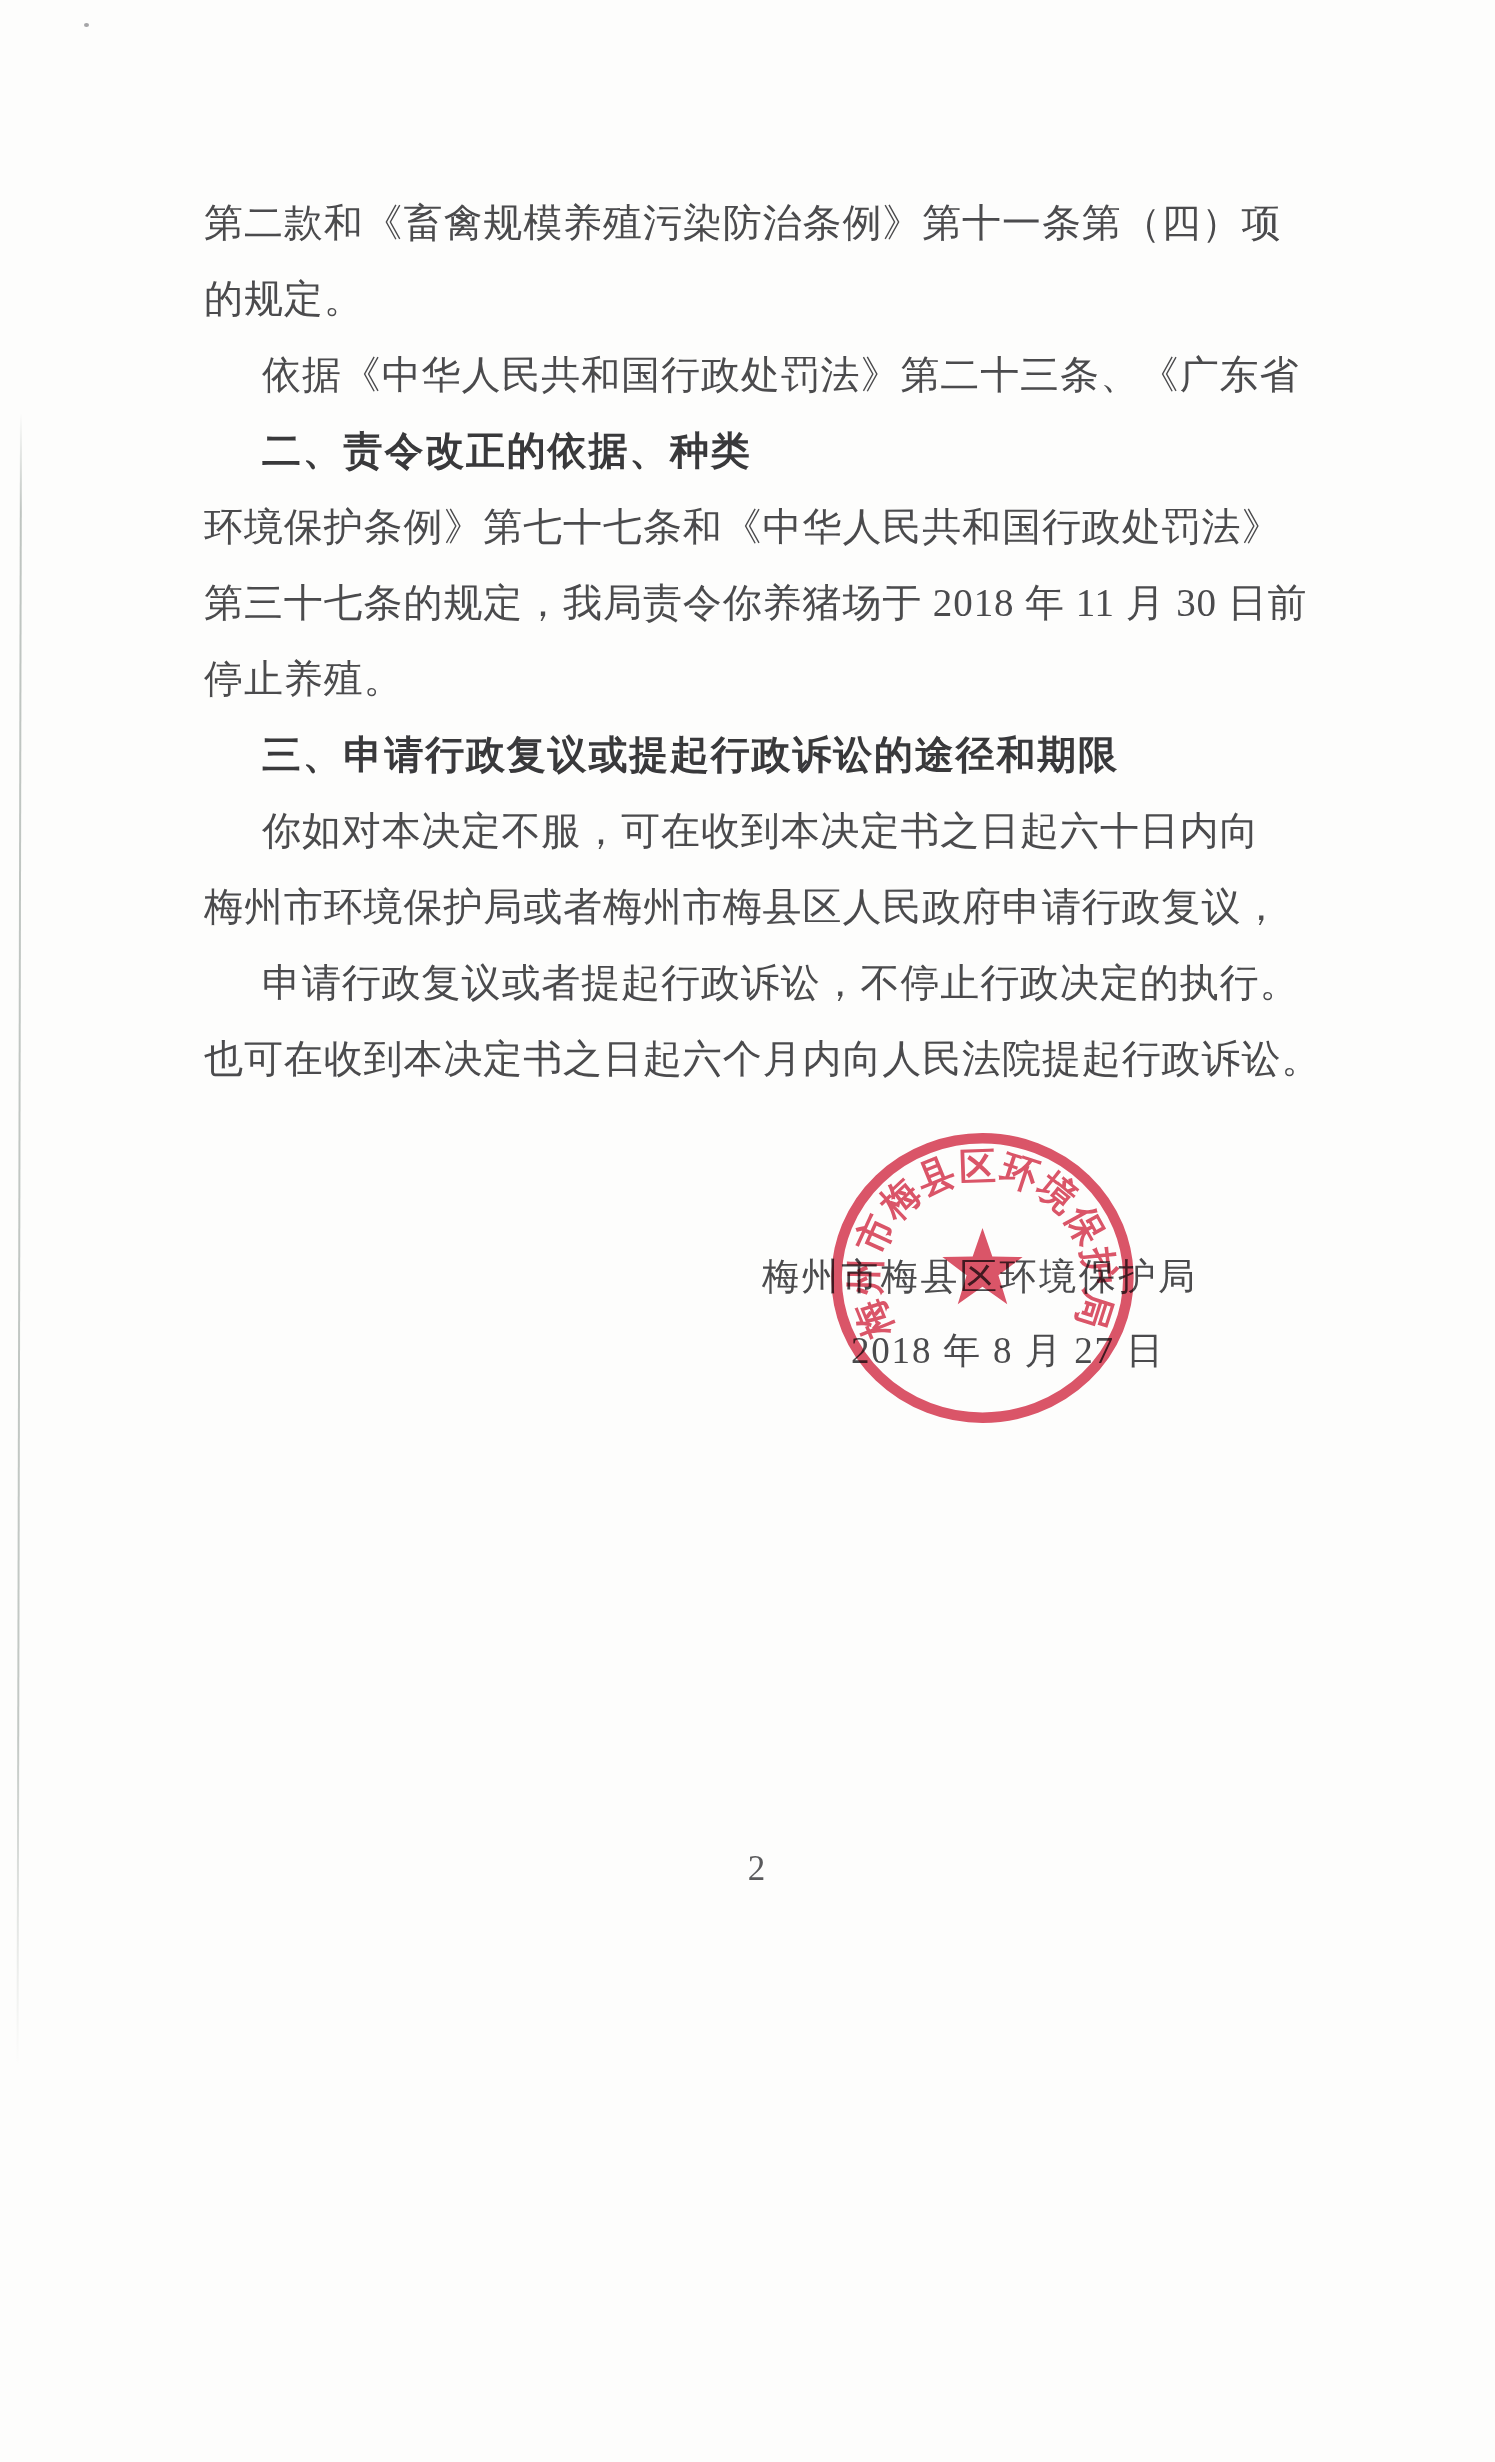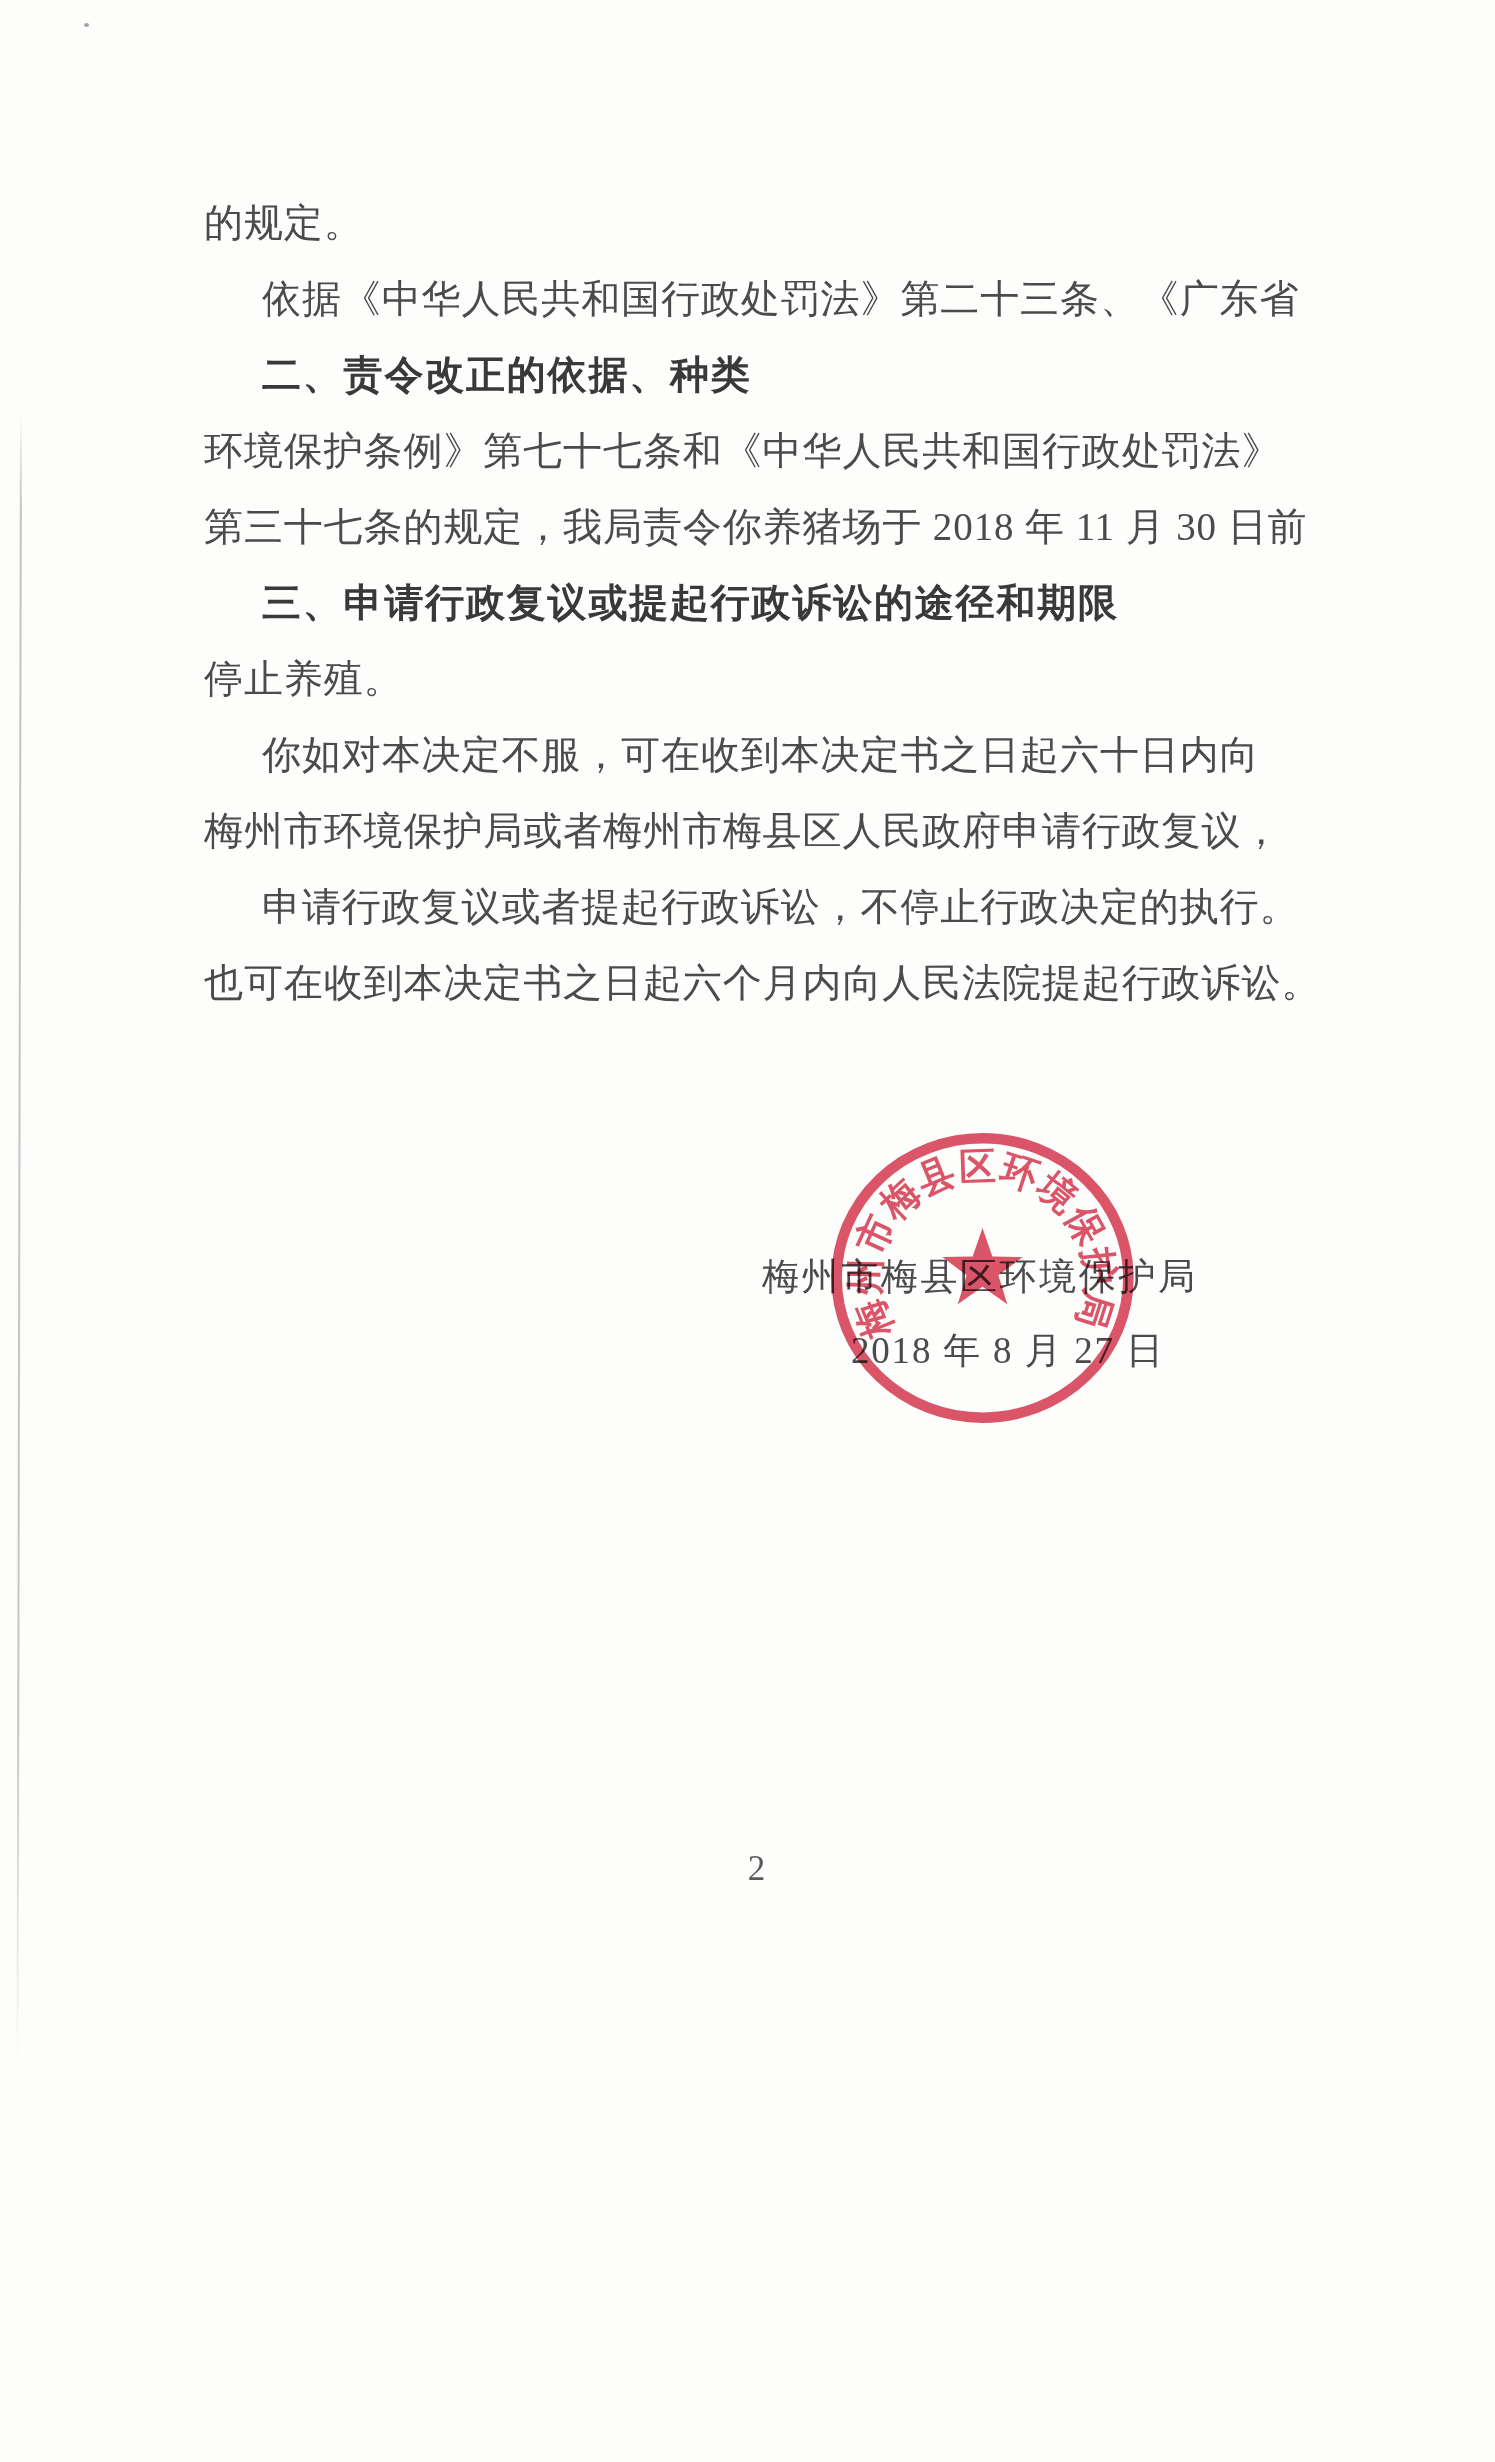--- a/index.html
+++ b/index.html
@@ -55,27 +55,28 @@
     font-size:35px;color:#5a5a5c;
   }
 </style>
 </head>
 <body>
 
 <div class="scan-edge-line"></div>
 <div class="scan-dot"></div>
 
 <div class="doc">
+  <div class="line">第二款和《畜禽规模养殖污染防治条例》第十一条第（四）项</div>
   <div class="line">的规定。</div>
   <div class="line indent">依据《中华人民共和国行政处罚法》第二十三条、《广东省</div>
   <div class="line heading">二、责令改正的依据、种类</div>
   <div class="line">环境保护条例》第七十七条和《中华人民共和国行政处罚法》</div>
   <div class="line">第三十七条的规定，我局责令你养猪场于 2018 年 11 月 30 日前</div>
+  <div class="line">停止养殖。</div>
   <div class="line heading">三、申请行政复议或提起行政诉讼的途径和期限</div>
-  <div class="line">停止养殖。</div>
   <div class="line indent">你如对本决定不服，可在收到本决定书之日起六十日内向</div>
   <div class="line">梅州市环境保护局或者梅州市梅县区人民政府申请行政复议，</div>
   <div class="line indent">申请行政复议或者提起行政诉讼，不停止行政决定的执行。</div>
   <div class="line">也可在收到本决定书之日起六个月内向人民法院提起行政诉讼。</div>
 </div>
 
 <div class="sig-agency">梅州市梅县区环境保护局</div>
 <div class="sig-date">2018 年 8 月 27 日</div>
 
 <svg class="seal" viewBox="-180 -173 360 346" xmlns="http://www.w3.org/2000/svg">

